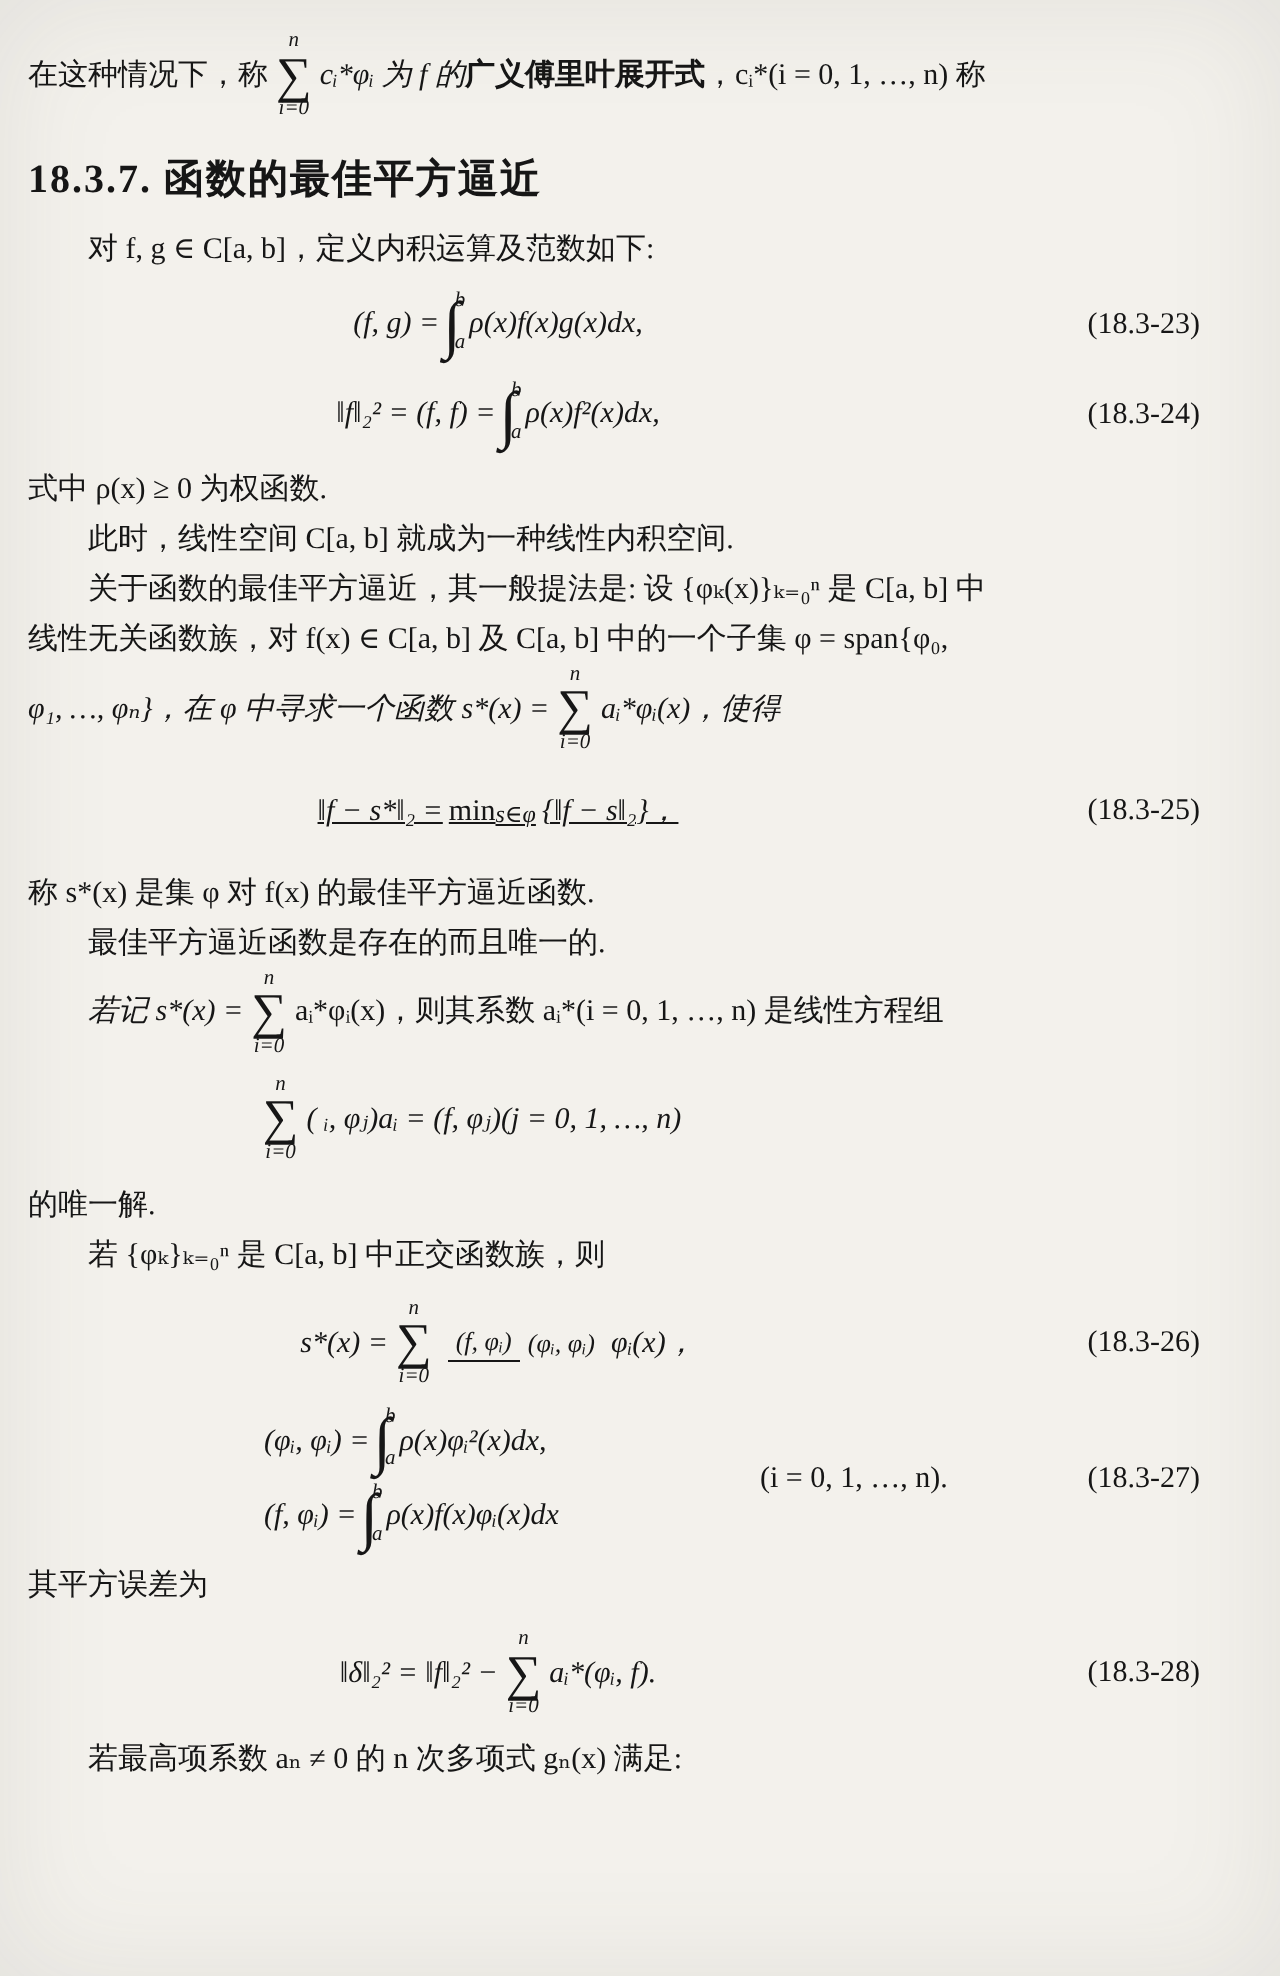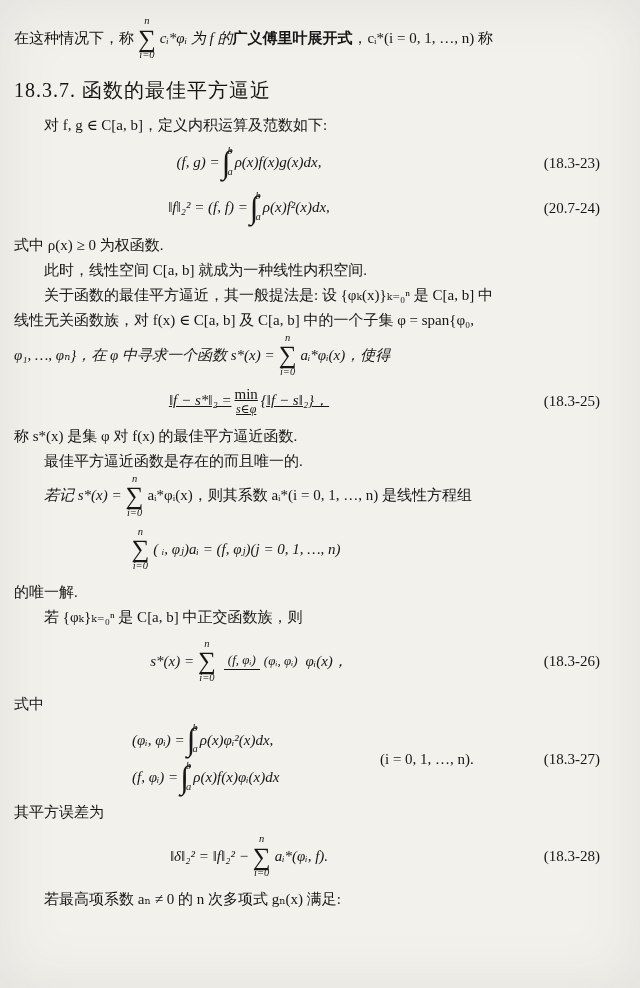--- a/index.html
+++ b/index.html
@@ -8,40 +8,40 @@
     background:#f3f1ec;
     color:#161616;
     font-family:"Liberation Serif","DejaVu Serif",serif;
     overflow:hidden;
     box-shadow:inset 0 0 60px rgba(90,85,75,.10);
   }
   .page{padding:16px 16px 0 14px;font-size:15px;line-height:25px;}
   .para{margin:0;}
   .indent{text-indent:30px;}
   .b{font-weight:bold;}
-  .heading{font-size:20px;font-weight:normal;letter-spacing:1px;margin:14px 0 8px 0;line-height:30px;}
+  .heading{font-size:20px;font-weight:bold;letter-spacing:1px;margin:14px 0 8px 0;line-height:30px;}
   
   .eq{position:relative;display:flex;align-items:center;justify-content:center;
       padding-right:140px;margin:5px 0;min-height:40px;}
   .math{font-style:italic;}
   .eqnum{position:absolute;right:24px;top:50%;transform:translateY(-50%);
          font-style:normal;font-size:15px;white-space:nowrap;}
   
   .sum{display:inline-flex;flex-direction:column;align-items:center;line-height:1;
        vertical-align:middle;margin:0 4px;}
   .sum .lim{font-size:10.5px;font-style:italic;letter-spacing:0;}
   .sum .sym{font-size:25px;line-height:.95;font-style:normal;}
   
   .intw{display:inline-flex;align-items:stretch;margin:0 2px;vertical-align:middle;}
   .intw .isym{font-size:32px;line-height:1.05;font-style:normal;}
   .intw .ilims{display:inline-flex;flex-direction:column;justify-content:space-between;
                font-size:10.5px;font-style:italic;margin-left:-3px;padding:0 0 2px 0;line-height:1;}
   
-  .minw{display:inline-flex;flex-direction:column;align-items:center;vertical-align:middle;
-        line-height:1;margin:4px 3px;}
+  .minw{display:inline-flex;flex-direction:row;align-items:center;vertical-align:middle;
+        line-height:1;margin:16px 3px;}
   .minw .mtop{font-style:normal;font-size:15px;}
   .minw .msub{font-size:12px;font-style:italic;margin-top:1px;}
   
   .frac{display:inline-flex;flex-direction:row;align-items:center;vertical-align:middle;
         margin:0 4px;font-size:13px;line-height:1.3;}
   .frac .fn{padding:0 4px;border-bottom:1.3px solid #161616;}
   .frac .fd{padding:0 4px;}
   
   .eq27{position:relative;margin:6px 0;padding-left:118px;}
   .eq27 .lines{display:flex;flex-direction:column;gap:4px;width:fit-content;}
@@ -86,21 +86,21 @@
   <div class="eq">
     <span class="math">‖f‖₂² = (f, f) = </span>
     <span class="intw">
         <span class="isym">∫</span>
         <span class="ilims">
           <span>b</span>
           <span>a</span>
         </span>
       </span>
     <span class="math">ρ(x)f²(x)dx,</span>
-    <span class="eqnum">(20.7-24)</span>
+    <span class="eqnum">(18.3-24)</span>
   </div>
 
   <p class="para">式中 ρ(x) ≥ 0 为权函数.</p>
   <p class="para indent">此时，线性空间 C[a, b] 就成为一种线性内积空间.</p>
 
   <p class="para indent">关于函数的最佳平方逼近，其一般提法是: 设 {φₖ(x)}ₖ₌₀ⁿ 是 C[a, b] 中</p>
   <p class="para">线性无关函数族，对 f(x) ∈ C[a, b] 及 C[a, b] 中的一个子集 φ = span{φ₀,</p>
   <p class="para tallline">
       <span class="math">φ₁, …, φₙ}，在 φ 中寻求一个函数 s*(x) = </span>
       <span class="sum">
@@ -155,21 +155,20 @@
         <span class="lim">i=0</span>
       </span>
     <span class="frac math">
         <span class="fn">(f, φᵢ)</span>
         <span class="fd">(φᵢ, φᵢ)</span>
       </span>
     <span class="math"> φᵢ(x)，</span>
     <span class="eqnum">(18.3-26)</span>
   </div>
 
-  <p class="para">式中</p>
 
   <div class="eq27">
     <div class="lines">
       <div class="tallline">
           <span class="math">(φᵢ, φᵢ) = </span>
           <span class="intw">
             <span class="isym">∫</span>
             <span class="ilims">
               <span>b</span>
               <span>a</span>

